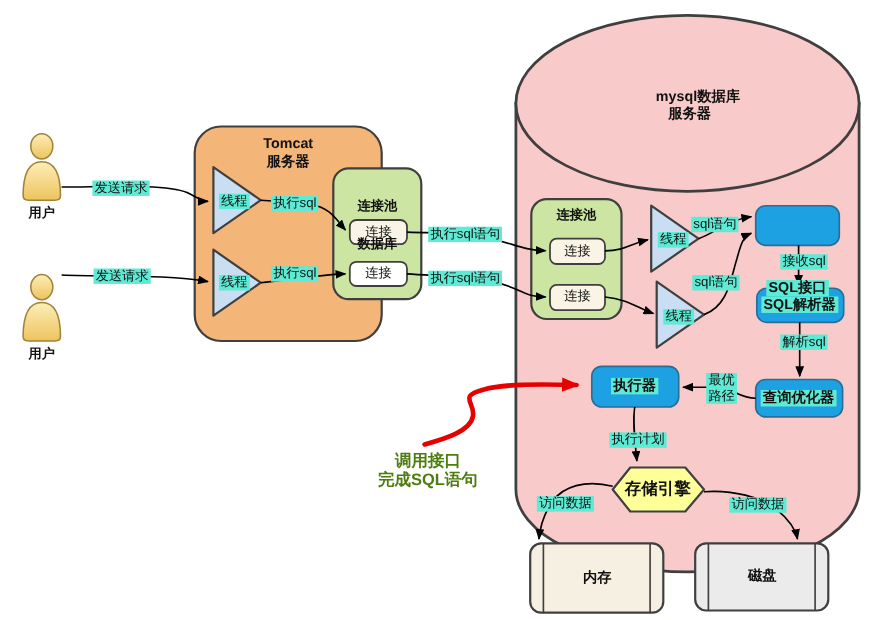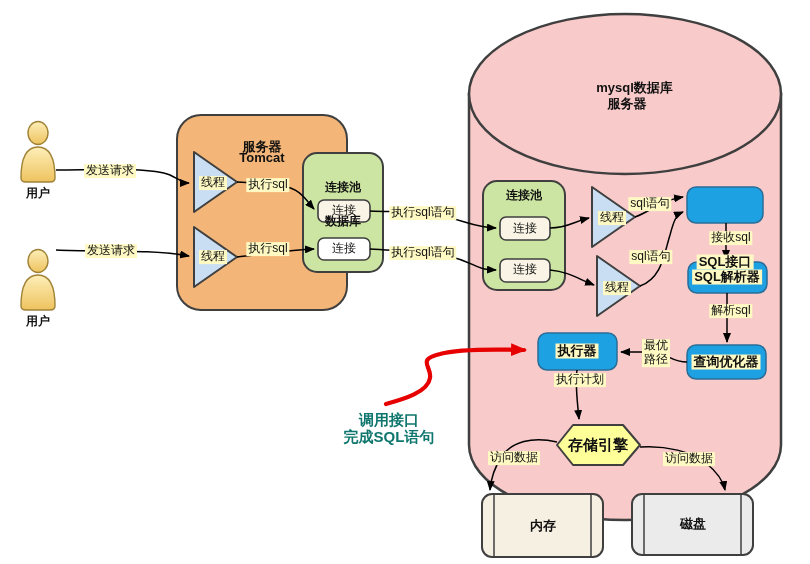--- a/index.html
+++ b/index.html
@@ -5,25 +5,25 @@
   html,body{margin:0;padding:0;background:#ffffff;}
   #stage{
     position:relative;width:810px;height:564px;background:#ffffff;overflow:hidden;
     font-family:"Liberation Sans","DejaVu Sans",sans-serif;color:#111;
   }
   #shapes{position:absolute;left:0;top:0;}
   .lbl{
     position:absolute;transform:translate(-50%,-50%);
     font-size:12px;line-height:1.15;white-space:nowrap;text-align:center;color:#111;
   }
-  .wbg{background:#fef9c3;padding:0 2px;}
+  .wbg{background:#5eead4;padding:0 2px;}
   .bold{font-weight:bold;}
   .t13{font-size:13px;}
   .t15{font-size:15px;}
-  .red{color:#0f766e;}
+  .red{color:#4d7c0f;}
 </style>
 </head>
 <body>
 
 <div id="stage">
 
   <svg id="shapes" width="810" height="564" viewBox="0 0 810 564">
     <defs>
       <marker id="ab" markerUnits="userSpaceOnUse" markerWidth="10" markerHeight="8" refX="9" refY="4" orient="auto">
         <path d="M0,0 L10,4 L0,8 Z" fill="#000"></path>
@@ -103,21 +103,21 @@
     </g>
 
     <path d="M386,404 C404,399 428,392 430,378 C432,366 416,360 440,354 C458,349 488,349 524,350" fill="none" stroke="#e60000" stroke-width="4.2" stroke-linecap="round" marker-end="url(#ar)"></path>
   </svg>
 
   <div class="lbl bold" style="left:38px;top:194px;">用户</div>
   <div class="lbl bold" style="left:38px;top:322px;">用户</div>
   <div class="lbl wbg" style="left:110px;top:171px;">发送请求</div>
   <div class="lbl wbg" style="left:111px;top:251px;">发送请求</div>
 
-  <div class="lbl bold t13" style="left:262px;top:131px;margin-top:27px;">Tomcat</div>
+  <div class="lbl bold t13" style="left:262px;top:131px;">Tomcat</div>
   <div class="lbl bold t13" style="left:262px;top:147px;">服务器</div>
   <div class="lbl wbg" style="left:213px;top:183px;">线程</div>
   <div class="lbl wbg" style="left:213px;top:257px;">线程</div>
   <div class="lbl wbg" style="left:268px;top:185px;">执行sql</div>
   <div class="lbl wbg" style="left:268px;top:249px;">执行sql</div>
 
   <div class="lbl bold" style="left:343px;top:174px;margin-top:48px;">数据库</div>
   <div class="lbl bold" style="left:343px;top:188px;">连接池</div>
   <div class="lbl" style="left:344px;top:211px;">连接</div>
   <div class="lbl" style="left:344px;top:249px;">连接</div>
@@ -140,21 +140,21 @@
   <div class="lbl bold t13 wbg" style="left:727px;top:277px;">SQL解析器</div>
   <div class="lbl wbg" style="left:731px;top:311px;">解析sql</div>
   <div class="lbl bold t13 wbg" style="left:726px;top:362px;">查询优化器</div>
 
   <div class="lbl wbg" style="left:656px;top:353px;">
     <div>最优</div>
     <div>路径</div>
   </div>
 
   <div class="lbl bold t13 wbg" style="left:577px;top:351px;">执行器</div>
-  <div class="lbl wbg" style="left:580px;top:380px;text-align:right;">执行计划</div>
+  <div class="lbl wbg" style="left:580px;top:400px;text-align:right;">执行计划</div>
   <div class="lbl bold t15" style="left:598px;top:445px;">存储引擎</div>
   <div class="lbl wbg" style="left:514px;top:458px;">访问数据</div>
   <div class="lbl wbg" style="left:689px;top:459px;">访问数据</div>
   <div class="lbl bold t13" style="left:543px;top:526px;">内存</div>
   <div class="lbl bold t13" style="left:693px;top:524px;">磁盘</div>
 
   <div class="lbl bold t15 red" style="left:389px;top:428px;">
     <div>调用接口</div>
     <div>完成SQL语句</div>
   </div>

